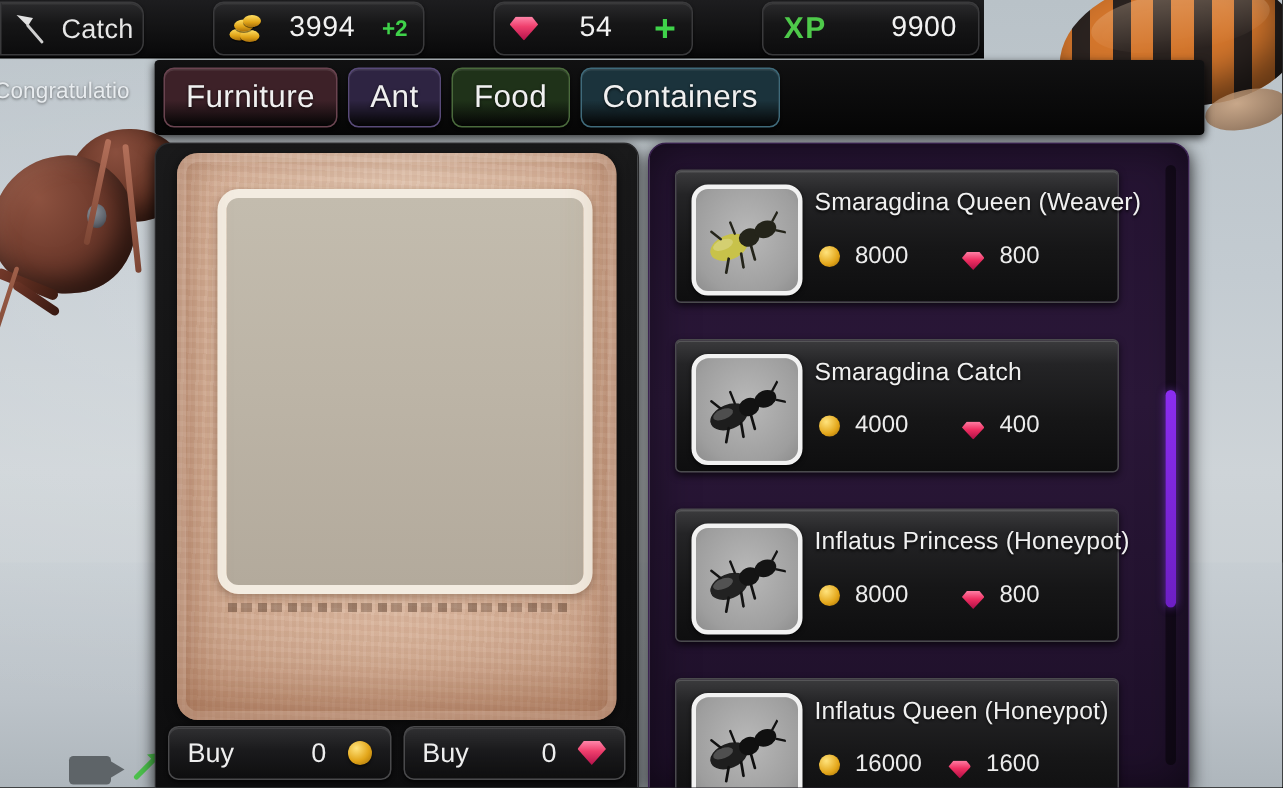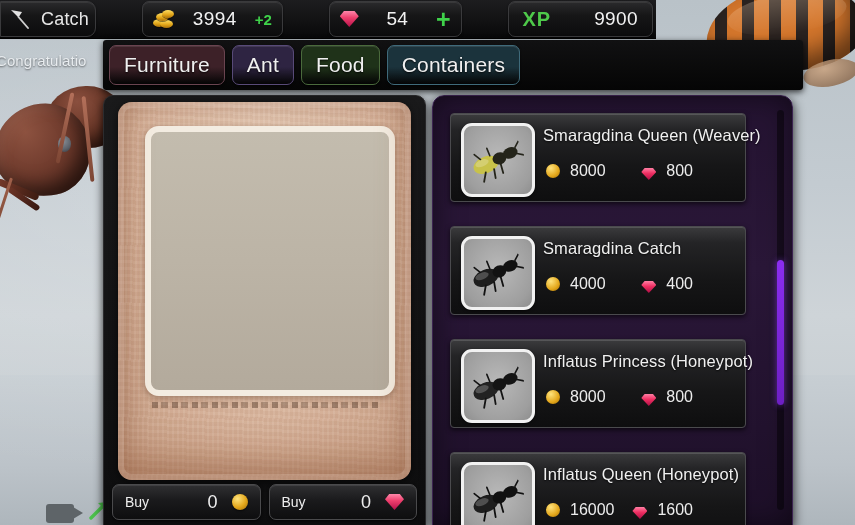--- a/index.html
+++ b/index.html
@@ -129,21 +129,21 @@
   #fineprint{position:absolute;left:34px;top:300px;width:228px;height:6px;
     background:repeating-linear-gradient(90deg,
       rgba(70,45,30,.55) 0 6px, rgba(70,45,30,0) 6px 9px,
       rgba(70,45,30,.40) 9px 16px, rgba(70,45,30,0) 16px 20px);
     opacity:.75;}
   #buyRow{position:absolute;left:8px;bottom:6px;width:305px;display:flex;gap:8px;}
   .buybtn{flex:1;height:34px;border-radius:7px;display:flex;align-items:center;
     padding:0 12px;justify-content:space-between;cursor:pointer;
     background:linear-gradient(180deg,#303032 0%,#1a1a1c 45%,#0e0e0f 100%);
     border:1px solid #4a4a4c;box-shadow:inset 0 1px 0 rgba(255,255,255,.09),0 1px 3px rgba(0,0,0,.7);}
-  .buybtn .lbl{color:#eee;font-size:14px;}
+  .buybtn .lbl{color:#eee;font-size:18px;}
   .buybtn .qty{color:#eee;font-size:18px;margin-left:auto;margin-right:14px;}
   .coin1{width:16px;height:16px;border-radius:50%;flex:0 0 16px;
     background:radial-gradient(circle at 35% 30%,#ffe37c,#e3a61a 55%,#9b6a08);
     box-shadow:0 1px 2px rgba(0,0,0,.6);}
 
   
   #shopPanel{position:absolute;left:432px;top:95px;width:359px;height:430px;z-index:18;
     background:linear-gradient(180deg,#241331 0%,#2a1738 40%,#1d0f28 100%);
     border-radius:12px 12px 0 0;border:1px solid #3b2350;
     box-shadow:0 3px 12px rgba(0,0,0,.85), inset 0 0 30px rgba(0,0,0,.5);

